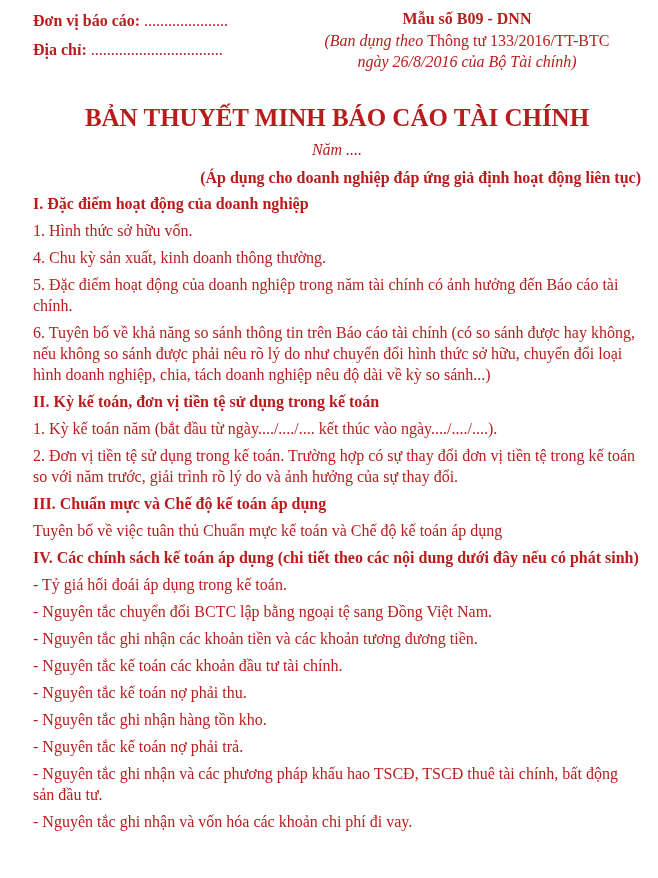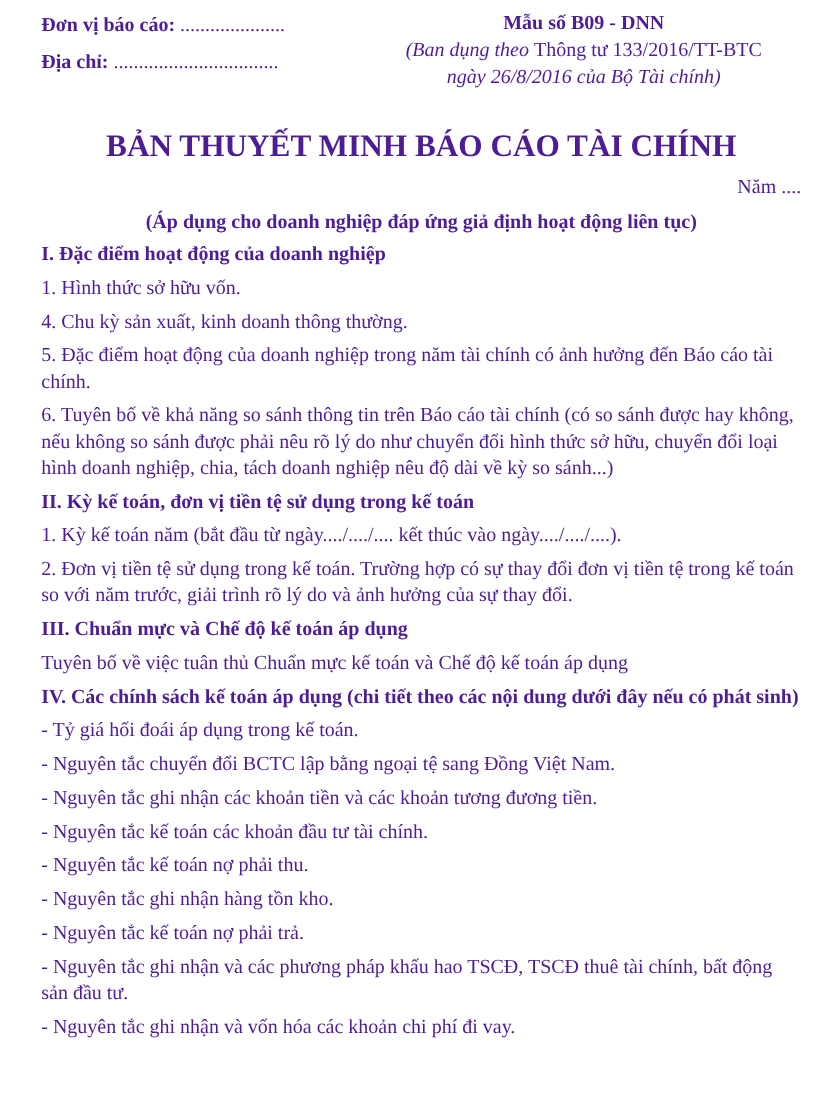--- a/index.html
+++ b/index.html
@@ -2,42 +2,42 @@
 <html><head>
 <meta charset="utf-8">
 <style>
   * { margin: 0; padding: 0; box-sizing: border-box; }
   html, body { background: #ffffff; }
   .page {
     position: relative;
     width: 658px;
     height: 878px;
     background: #ffffff;
-    color: #4c1d95;
+    color: #b91c1c;
     font-family: "Liberation Serif", "DejaVu Serif", serif;
     font-size: 16px;
     line-height: 21px;
     padding: 8px 17px 20px 33px;
     overflow: hidden;
   }
   .b { font-weight: bold; }
   .i { font-style: italic; }
 
   
   .header { display: flex; align-items: flex-start; }
   .header-left { flex: 1 1 auto; padding-top: 2px; }
   .header-left p { margin-bottom: 8px; }
   .header-right { width: 300px; margin-right: 24px; text-align: center; }
   .header-right .form-number { font-weight: bold; margin-bottom: 1px; }
 
   
   .title-block { text-align: center; margin-top: 33px; }
   .doc-title { font-size: 25px; line-height: 25px; font-weight: bold; margin-bottom: 9px; }
-  .year-line { margin-bottom: 7px; text-align: right; }
-  .applicability { font-weight: bold; }
+  .year-line { font-style: italic; margin-bottom: 7px; }
+  .applicability { font-weight: bold; text-align: right; }
 
   
   .doc-body { margin-top: 5px; }
   .doc-body p { margin-bottom: 6px; }
   .doc-body p.h { font-weight: bold; }
 
   
   .caret {
     display: inline-block;
     width: 1px;

